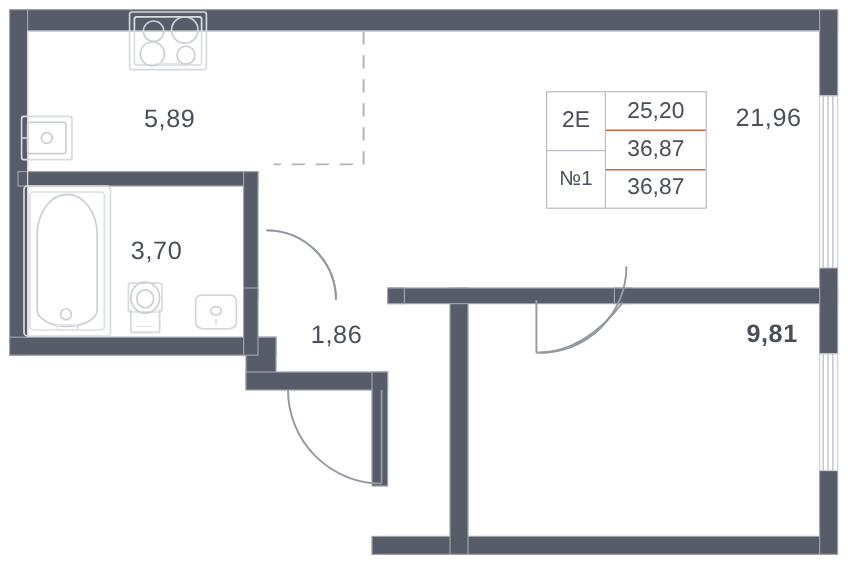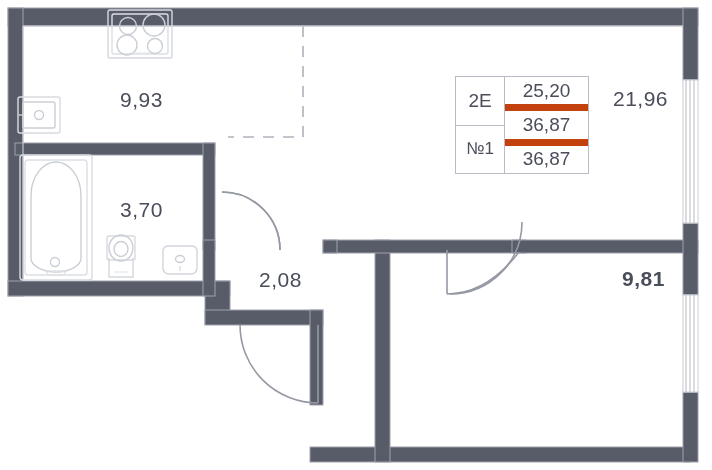--- a/index.html
+++ b/index.html
@@ -62,21 +62,21 @@
     flex: 1;
     display: flex;
     align-items: center;
     justify-content: center;
     font-size: 19px;
     color: #4a4e5a;
     box-sizing: border-box;
     white-space: nowrap;
   }
   #info-left .info-cell:first-child { border-bottom: 1px solid #b9bcc4; }
-  #info-right .info-cell { border-bottom: 7px solid #c2410c; }
+  #info-right .info-cell { border-bottom: 1px solid #c2410c; }
   #info-right .info-cell:last-child { border-bottom: none; }
   .info-cell.small { font-size: 17px; }
 </style>
 </head>
 <body>
 
 <div id="floorplan-root">
 
   <svg id="plan-svg" viewBox="0 0 712 470">
 
@@ -206,25 +206,25 @@
 
     </g>
 
     <g fill="none" stroke="#d9dbe0" stroke-width="1">
       <line x1="23" y1="26" x2="683" y2="26"></line>
       <line x1="23" y1="26" x2="23" y2="281"></line>
     </g>
 
   </svg>
 
-  <div class="area-label" style="left:120px; top:88px;">9,93</div>
-
-  <div class="area-label" style="left:120px; top:198px;">3,70</div>
-
-  <div class="area-label" style="left:259px; top:268px;">2,08</div>
+  <div class="area-label" style="left:120px; top:88px;">5,89</div>
+
+  <div class="area-label" style="left:109px; top:198px;">3,70</div>
+
+  <div class="area-label" style="left:259px; top:268px;">1,86</div>
 
   <div class="area-label" style="left:613px; top:87px;">21,96</div>
 
   <div class="area-label" style="left:622px; top:267px;font-weight:bold;">9,81</div>
 
   <div id="info-table">
     <div id="info-left">
       <div class="info-cell">2Е</div>
       <div class="info-cell small">№1</div>
     </div>

